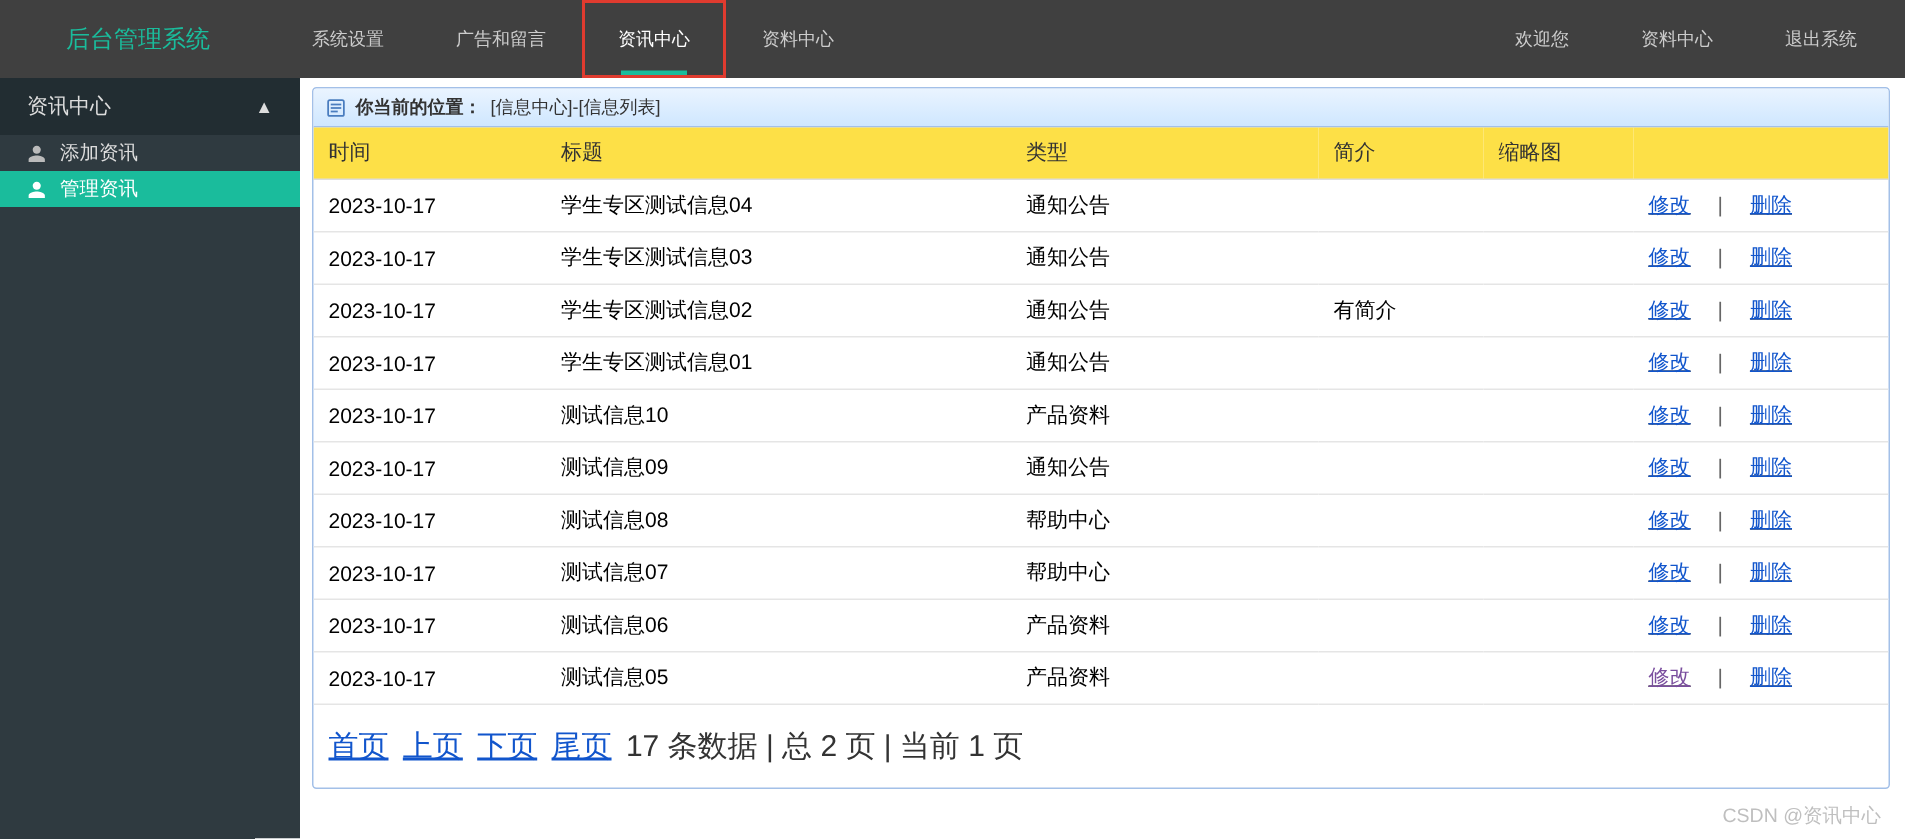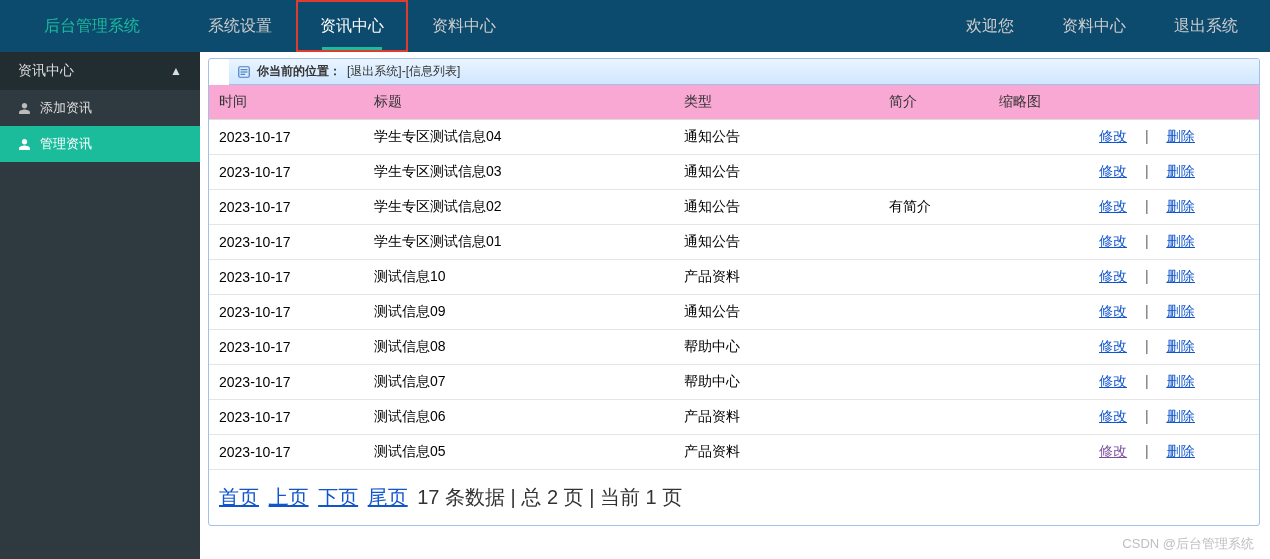--- a/index.html
+++ b/index.html
@@ -1,43 +1,43 @@
 <!DOCTYPE html>
 <html><head>
   <meta charset="utf-8">
   <style>
     * { margin: 0; padding: 0; box-sizing: border-box; }
     body { font-family: "Microsoft YaHei", Arial, sans-serif; font-size: 14px; background: #fff; width: 1270px; height: 559px; overflow: hidden; position: relative; }
     
-    .topbar { height: 52px; background: #0c4a6e; display: flex; align-items: center; }
+    .topbar { height: 52px; background: #404040; display: flex; align-items: center; }
     .logo { padding: 0 44px; color: #1abc9c; font-size: 16px; }
     .topnav { display: flex; height: 100%; }
-    .topnav-item { color: #ccc; padding: 0 24px; display: flex; align-items: center; cursor: pointer; font-size: 16px; position: relative; }
+    .topnav-item { color: #ccc; padding: 0 24px; display: flex; align-items: center; cursor: pointer; font-size: 12px; position: relative; }
     .topnav-item.active { color: #fff; }
     .topnav-item.active::after { content: ""; position: absolute; bottom: 0; left: 24px; right: 24px; height: 3px; background: #1abc9c; }
     .topnav-item.boxed { border: 2px solid #e03b2f; padding: 0 22px; }
     .topnav-right { margin-left: auto; display: flex; height: 100%; padding-right: 8px; }
     
     .layout { display: flex; height: calc(100% - 52px); }
     .sidebar { width: 200px; background: #2f3a40; color: #ddd; }
     .side-header { height: 38px; display: flex; align-items: center; justify-content: space-between; padding: 0 18px; font-size: 14px; background: #222d32; }
     .side-header .chev { font-size: 12px; }
-    .side-item { height: 36px; display: flex; align-items: center; padding: 0 18px; cursor: pointer; gap: 8px; font-size: 13px; }
+    .side-item { height: 24px; display: flex; align-items: center; padding: 0 18px; cursor: pointer; gap: 8px; font-size: 13px; }
     .side-item .icn { width: 14px; display: inline-flex; }
     .side-item.active { background: #1abc9c; color: #fff; }
     
     .main { flex: 1; padding: 6px 10px 10px 8px; background: #fff; }
     .panel { border: 1px solid #a3c0e8; border-radius: 3px; overflow: hidden; }
-    .panel-header { background: linear-gradient(#eaf4ff, #cfe7ff); border-bottom: 1px solid #a3c0e8; padding: 4px 8px; display: flex; align-items: center; gap: 6px; font-size: 12px; color: #333; margin-left: 20px; }
+    .panel-header { background: linear-gradient(#eaf4ff, #cfe7ff); border-bottom: 1px solid #a3c0e8; padding: 4px 8px; display: flex; align-items: center; gap: 6px; font-size: 12px; color: #333; }
     .panel-header .ph-icon svg { display: block; }
     .panel-header b { font-weight: bold; }
     
     table.data { width: 100%; border-collapse: collapse; }
     table.data th, table.data td { text-align: left; padding: 8px 10px; border-bottom: 1px solid #e5e5e5; font-size: 14px; font-weight: normal; }
-    table.data th { background: #f9a8d4; border-bottom: 1px solid #ddd; color: #333; }
+    table.data th { background: #fde047; border-bottom: 1px solid #ddd; color: #333; }
     .col-time { width: 155px; }
     .col-title { width: 310px; }
     .col-type { width: 205px; }
     .col-intro { width: 110px; }
     .col-thumb { width: 100px; }
     .actions { text-align: left; text-decoration: underline; }
     .actions a { color: #1155cc; text-decoration: underline; cursor: pointer; }
     .actions a.visited { color: #7a4e9e; }
     .actions .sep { color: #666; margin: 0 18px; }
     
@@ -49,20 +49,21 @@
     svg.user-icn { fill: #bbb; }
     .side-item.active svg.user-icn { fill: #fff; }
   </style>
 </head>
 <body>
 
 <div class="topbar">
   <div class="logo">后台管理系统</div>
   <div class="topnav">
     <div class="topnav-item">系统设置</div>
+    <div class="topnav-item">广告和留言</div>
     <div class="topnav-item active boxed">资讯中心</div>
     <div class="topnav-item">资料中心</div>
   </div>
   <div class="topnav-right">
     <div class="topnav-item">欢迎您</div>
     <div class="topnav-item">资料中心</div>
     <div class="topnav-item">退出系统</div>
   </div>
 </div>
 
@@ -95,21 +96,21 @@
       <div class="panel-header">
         <span class="ph-icon">
           <svg width="14" height="14" viewBox="0 0 24 24" fill="#4a7dbf">
               <rect x="3" y="3" width="18" height="18" rx="2" fill="none" stroke="#4a7dbf" stroke-width="2"></rect>
               <rect x="6" y="7" width="12" height="2"></rect>
               <rect x="6" y="11" width="12" height="2"></rect>
               <rect x="6" y="15" width="8" height="2"></rect>
             </svg>
         </span>
         <b>你当前的位置：</b>
-        <span>[退出系统]-[信息列表]</span>
+        <span>[信息中心]-[信息列表]</span>
       </div>
       <table class="data">
         <thead>
           <tr>
             <th class="col-time">时间</th>
             <th class="col-title">标题</th>
             <th class="col-type">类型</th>
             <th class="col-intro">简介</th>
             <th class="col-thumb">缩略图</th>
             <th></th>
@@ -202,13 +203,13 @@
         <a>首页</a>
         <a>上页</a>
         <a>下页</a>
         <a>尾页</a>
         <span>17 条数据 | 总 2 页 | 当前 1 页</span>
       </div>
     </div>
   </div>
 </div>
 
-<div class="watermark">CSDN @后台管理系统</div>
+<div class="watermark">CSDN @资讯中心</div>
 
 </body></html>

